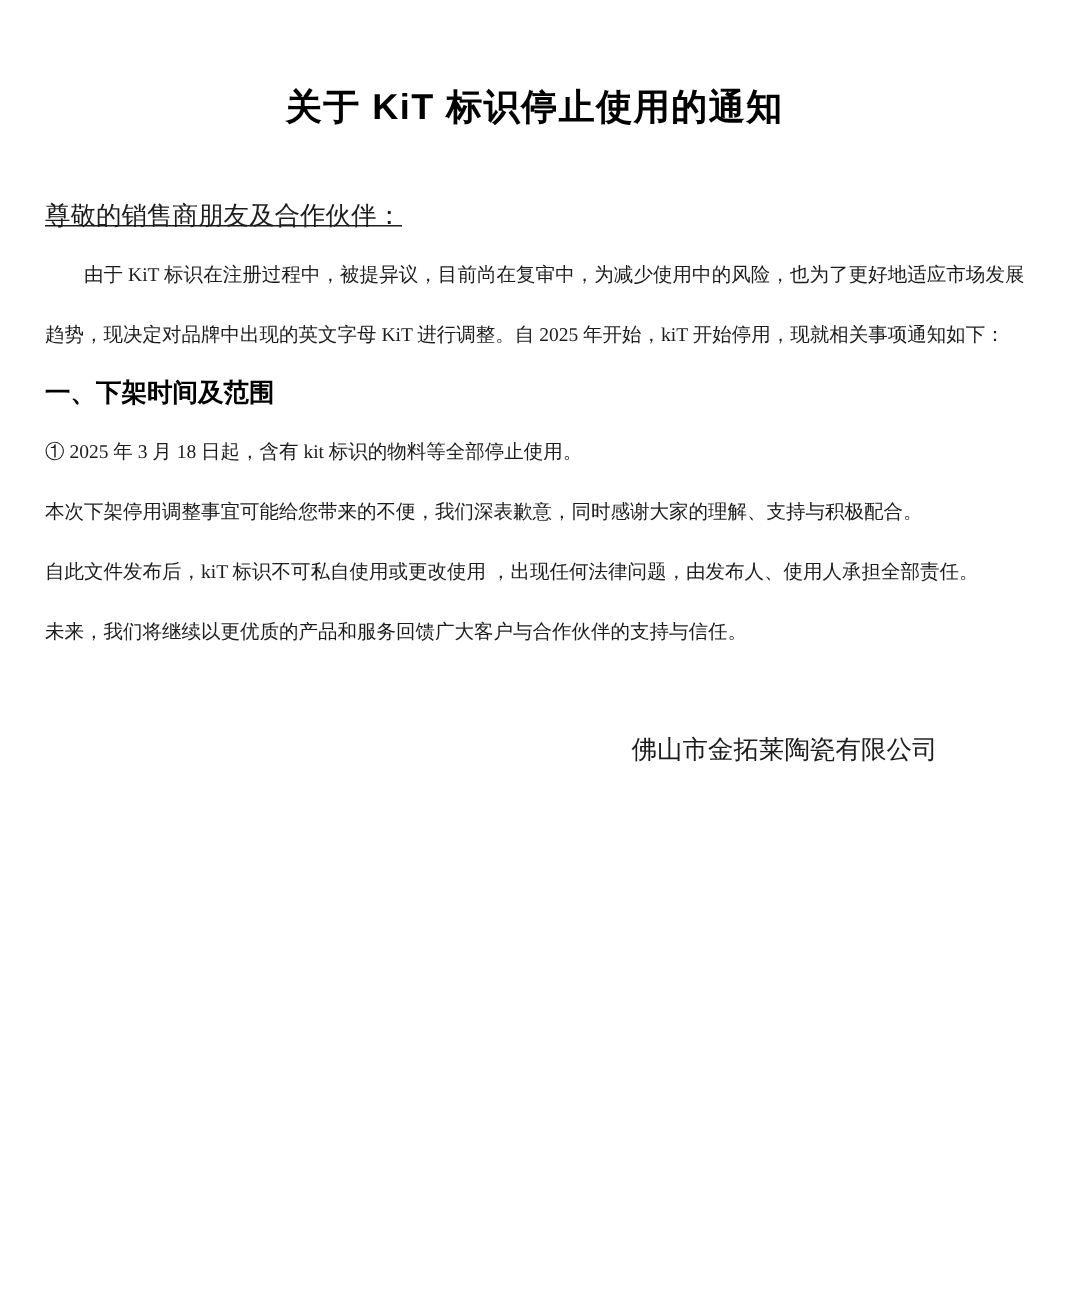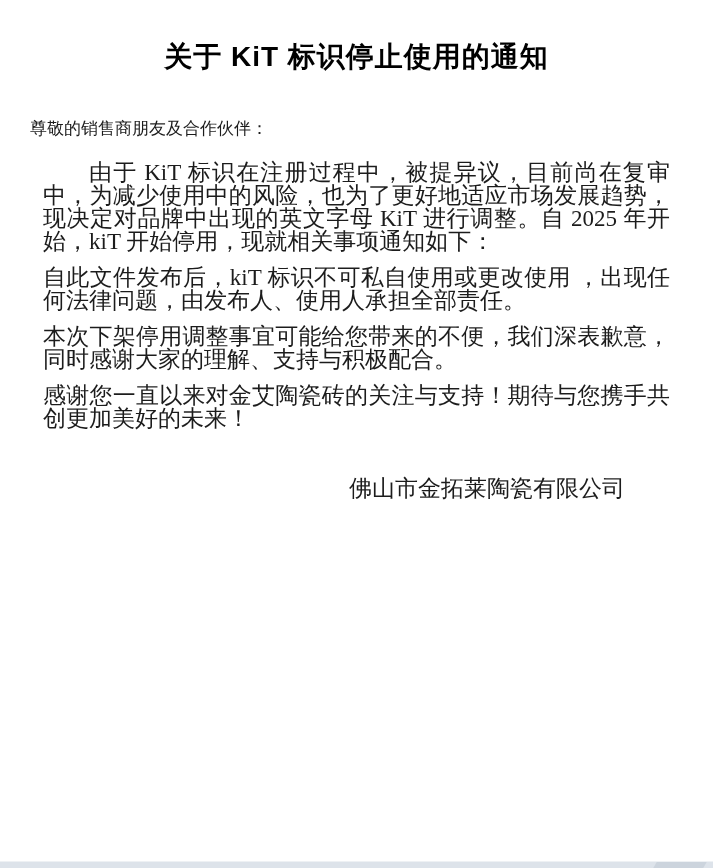--- a/index.html
+++ b/index.html
@@ -14,60 +14,61 @@
     position: relative;
     width: 713px;
     height: 868px;
     background: #ffffff;
     box-sizing: border-box;
     padding: 0 30px;
     color: #1c1c1c;
     font-family: "Liberation Serif", serif;
   }
   .doc-title {
-    margin: 0;
+    margin: 15px;
     padding-top: 40px;
     text-align: center;
     font-family: "Liberation Sans", sans-serif;
     font-weight: 700;
-    font-size: 28px;
+    font-size: 24px;
     line-height: 34px;
     color: #000000;
     letter-spacing: 1px;
   }
   .greeting {
     margin: 36px 0 0 0;
     font-size: 17px;
     line-height: 38px;
+    text-decoration: underline;
   }
   .para {
-    margin: 13px;
-    font-size: 23px;
-    line-height: 23px;
+    margin: 0;
+    font-size: 13px;
+    line-height: 40px;
     text-align: justify;
   }
   .indent {
     text-indent: 2em;
   }
   .sec-heading {
     margin: 0;
     font-family: "Liberation Sans", sans-serif;
     font-weight: 700;
     font-size: 17px;
     line-height: 38px;
     color: #000000;
   }
   .signature {
     width: fit-content;
     margin: 40px 58px 0 auto;
     text-align: center;
   }
   .signature p {
     margin: 0;
-    font-size: 23px;
+    font-size: 17px;
     line-height: 38px;
     text-align: center;
   }
   .bottom-edge {
     position: absolute;
     left: 0;
     bottom: 0;
     width: 713px;
     height: 6px;
     background: #dde3ea;
@@ -87,30 +88,32 @@
 <body>
 
 <div class="page">
 
   <h1 class="doc-title">关于 KiT 标识停止使用的通知</h1>
 
   <p class="greeting">尊敬的销售商朋友及合作伙伴：</p>
 
   <p class="para indent">由于 KiT 标识在注册过程中，被提异议，目前尚在复审中，为减少使用中的风险，也为了更好地适应市场发展趋势，现决定对品牌中出现的英文字母 KiT 进行调整。自 2025 年开始，kiT 开始停用，现就相关事项通知如下：</p>
 
+  <h2 class="sec-heading">一、下架时间及范围</h2>
+
+  <p class="para">① 2025 年 3 月 18 日起，含有 kit 标识的物料等全部停止使用。</p>
 
 
 
+  <p class="para">本次下架停用调整事宜可能给您带来的不便，我们深表歉意，同时感谢大家的理解、支持与积极配合。</p>
 
   <p class="para">自此文件发布后，kiT 标识不可私自使用或更改使用 ，出现任何法律问题，由发布人、使用人承担全部责任。</p>
 
-  <p class="para">本次下架停用调整事宜可能给您带来的不便，我们深表歉意，同时感谢大家的理解、支持与积极配合。</p>
+  <p class="para">未来，我们将继续以更优质的产品和服务回馈广大客户与合作伙伴的支持与信任。</p>
 
-
-  <p class="para">感谢您一直以来对金艾陶瓷砖的关注与支持！期待与您携手共创更加美好的未来！</p>
 
   <div class="signature">
     <p>佛山市金拓莱陶瓷有限公司</p>
   </div>
 
   <div class="bottom-edge">
     <div class="right-patch"></div>
   </div>
 
 </div>

